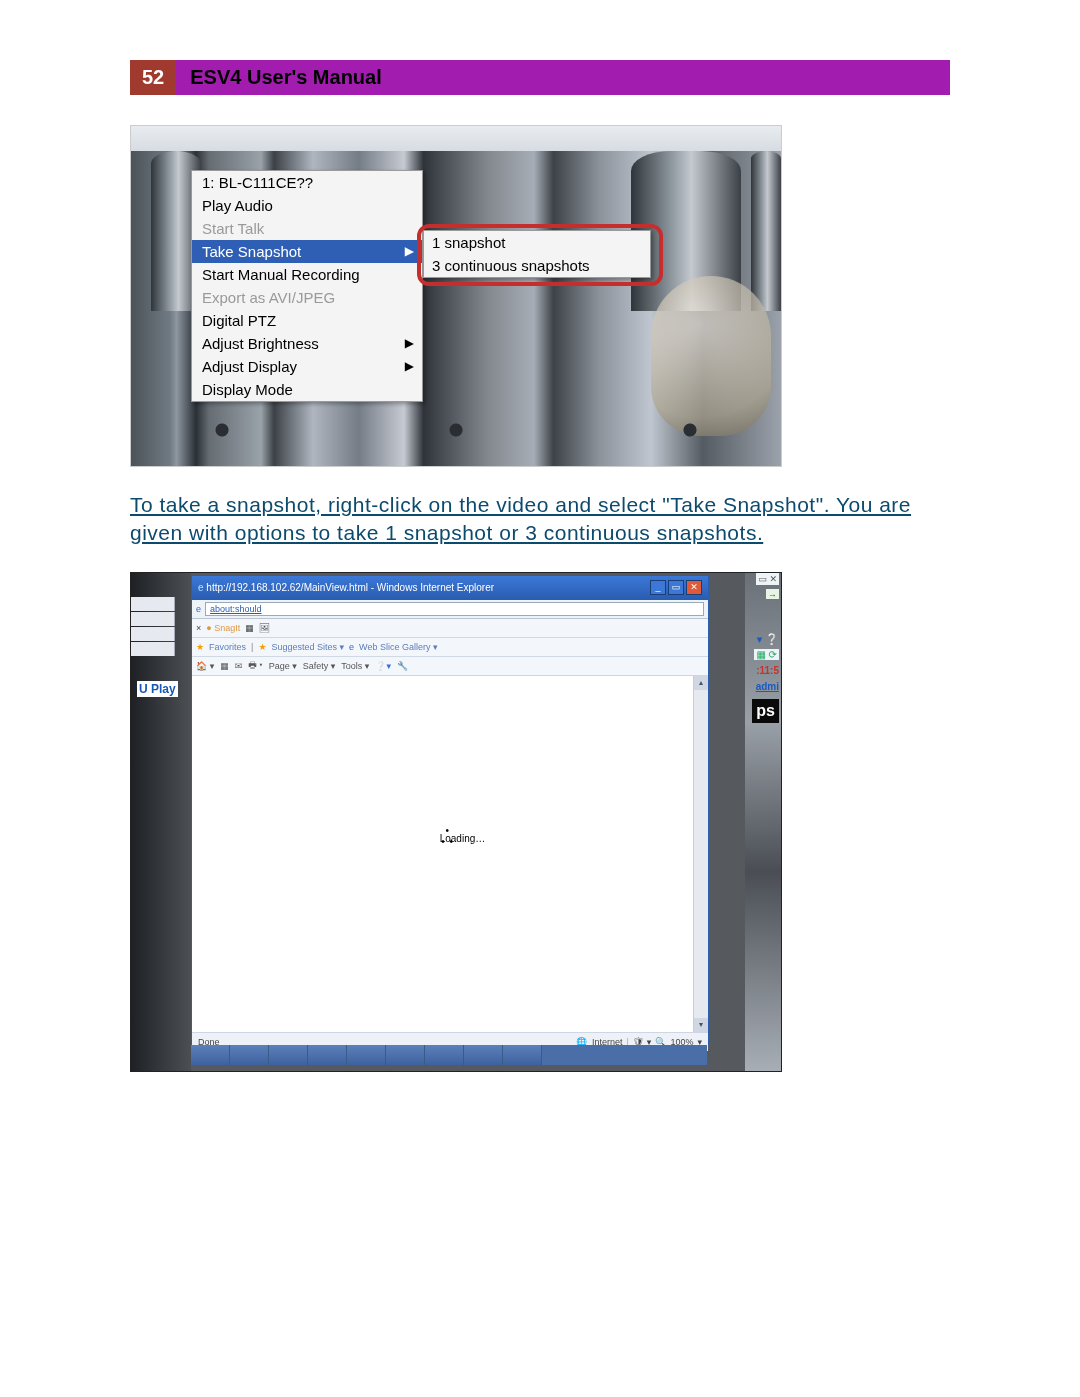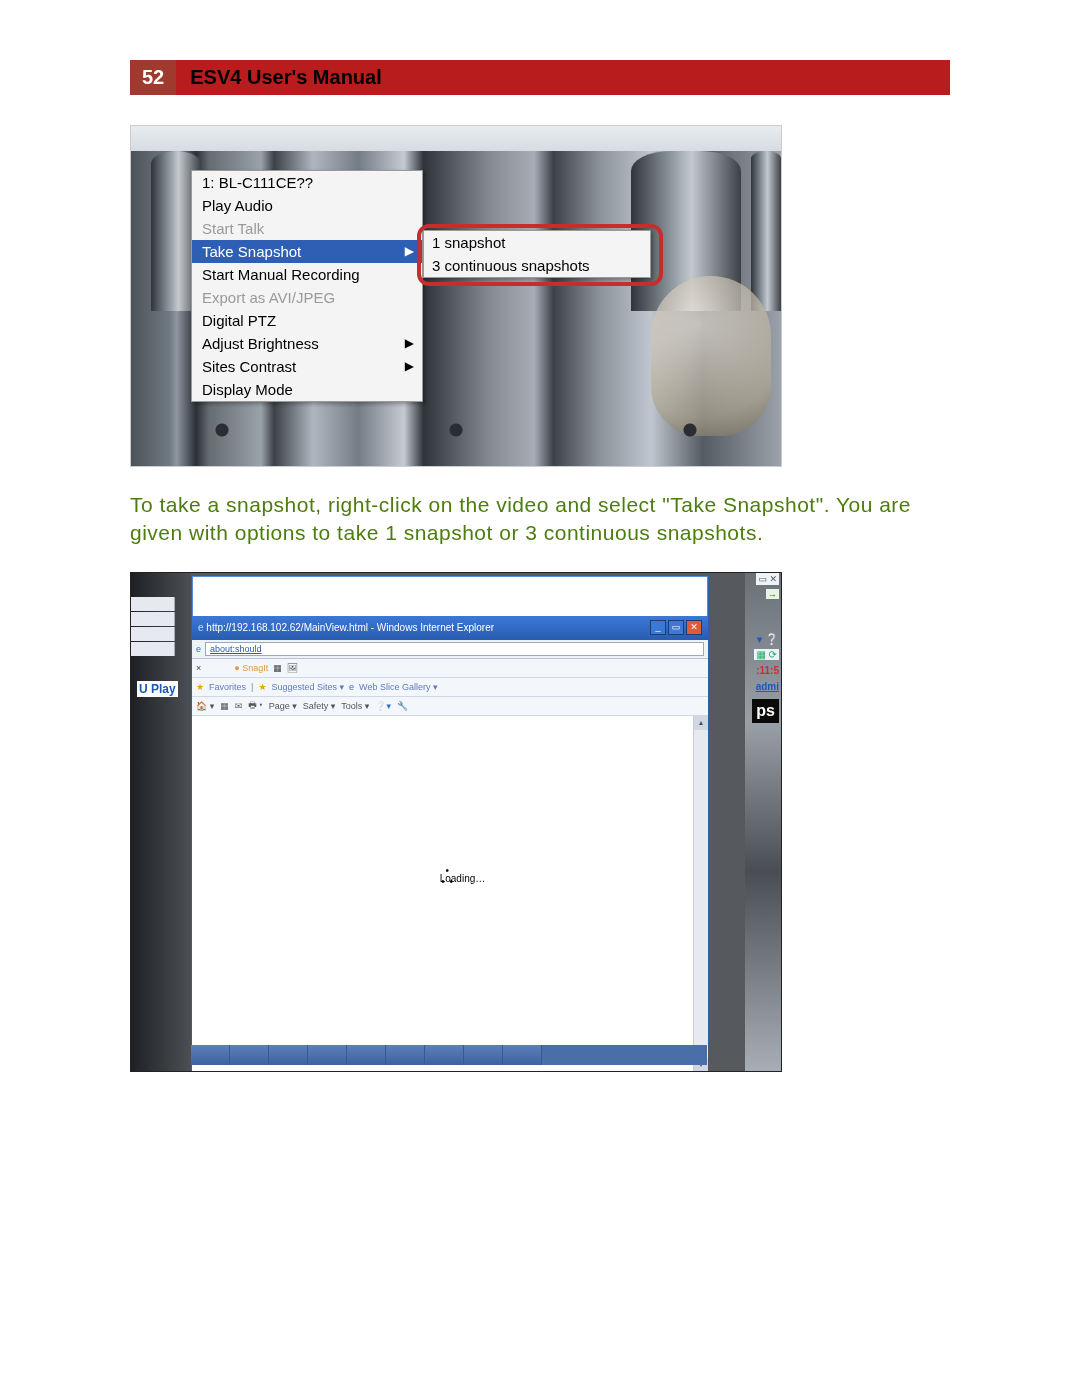--- a/index.html
+++ b/index.html
@@ -23,21 +23,21 @@
     margin-bottom: 30px;
   }
   .page-number {
     background: #a13a2e;
     color: #fff;
     font-weight: bold;
     font-size: 20px;
     padding: 6px 12px;
   }
   .manual-title {
-    background: #b91c1c;
+    background: #a21caf;
     flex: 1;
     font-weight: bold;
     font-size: 20px;
     padding: 6px 14px;
     color: #000;
   }
   .section-title {
     color: #4a7db5;
     font-size: 24px;
     letter-spacing: 1.5px;
@@ -128,21 +128,22 @@
     border: 4px solid #c62e2e;
     border-radius: 12px;
     pointer-events: none;
   }
 
   .body-text {
     font-size: 21px;
     letter-spacing: 0.5px;
     line-height: 1.35;
     margin: 24px 0 24px 0;
-    color: #4d7c0f;
+    color: #0c4a6e;
+    text-decoration: underline;
   }
 
   
   .fig2 {
     position: relative;
     width: 650px;
     height: 498px;
     background: #565a5e;
     overflow: hidden;
     border: 1px solid #222;
@@ -196,21 +197,21 @@
     background: #fff;
     border: 1px solid #2b5fae;
     box-shadow: 0 0 0 1px #5a8ad6 inset;
   }
   .ie-title {
     height: 20px;
     background: linear-gradient(#3b78d8, #2a5cb0);
     color: #fff;
     font-size: 10px;
     padding: 2px 6px;
-    display: flex; justify-content: space-between; align-items: center; margin-top: 40px;
+    display: flex; justify-content: space-between; align-items: center;
   }
   .ie-title .ctl { display: flex; gap: 2px; }
   .ie-title .btn {
     width: 14px; height: 13px; font-size: 9px; line-height: 13px; text-align: center;
     color: #fff; border: 1px solid #1c3e74;
   }
   .ie-title .min { background: #3b78d8; }
   .ie-title .max { background: #3b78d8; }
   .ie-title .close { background: #e05a3a; }
   .ie-addr {
@@ -220,21 +221,21 @@
   .ie-addr .ieicon { color: #2a6fd6; }
   .ie-addr .addrbox {
     flex: 1; background: #fff; border: 1px solid #9ab; padding: 1px 4px;
     color: #2a5cb0; text-decoration: underline;
   }
   .ie-tool1 {
     height: 18px; background: #f3f6fb; border-bottom: 1px solid #d0d8e4;
     display: flex; align-items: center; font-size: 9px; padding: 0 4px; gap: 5px;
     color: #444;
   }
-  .ie-tool1 .snag { color: #d94; margin-left: 28px; }
+  .ie-tool1 .snag { color: #d94; }
   .ie-fav {
     height: 18px; background: #f3f6fb; border-bottom: 1px solid #d0d8e4;
     display: flex; align-items: center; font-size: 9px; padding: 0 4px; gap: 5px;
     color: #5a7fbb;
   }
   .ie-fav .star { color: #f2a000; }
   .ie-cmd {
     height: 18px; background: #f3f6fb; border-bottom: 1px solid #cdd6e2;
     display: flex; align-items: center; font-size: 9px; padding: 0 4px; gap: 6px;
     color: #555;
@@ -329,21 +330,21 @@
         <span>Export as AVI/JPEG</span>
       </div>
       <div class="item">
         <span>Digital PTZ</span>
       </div>
       <div class="item">
         <span>Adjust Brightness</span>
         <span class="arrow">▶</span>
       </div>
       <div class="item">
-        <span>Sites Contrast</span>
+        <span>Adjust Display</span>
         <span class="arrow">▶</span>
       </div>
       <div class="item">
         <span>Display Mode</span>
       </div>
     </div>
 
     <div class="submenu">
       <div class="item">
         <span>1 snapshot</span>

